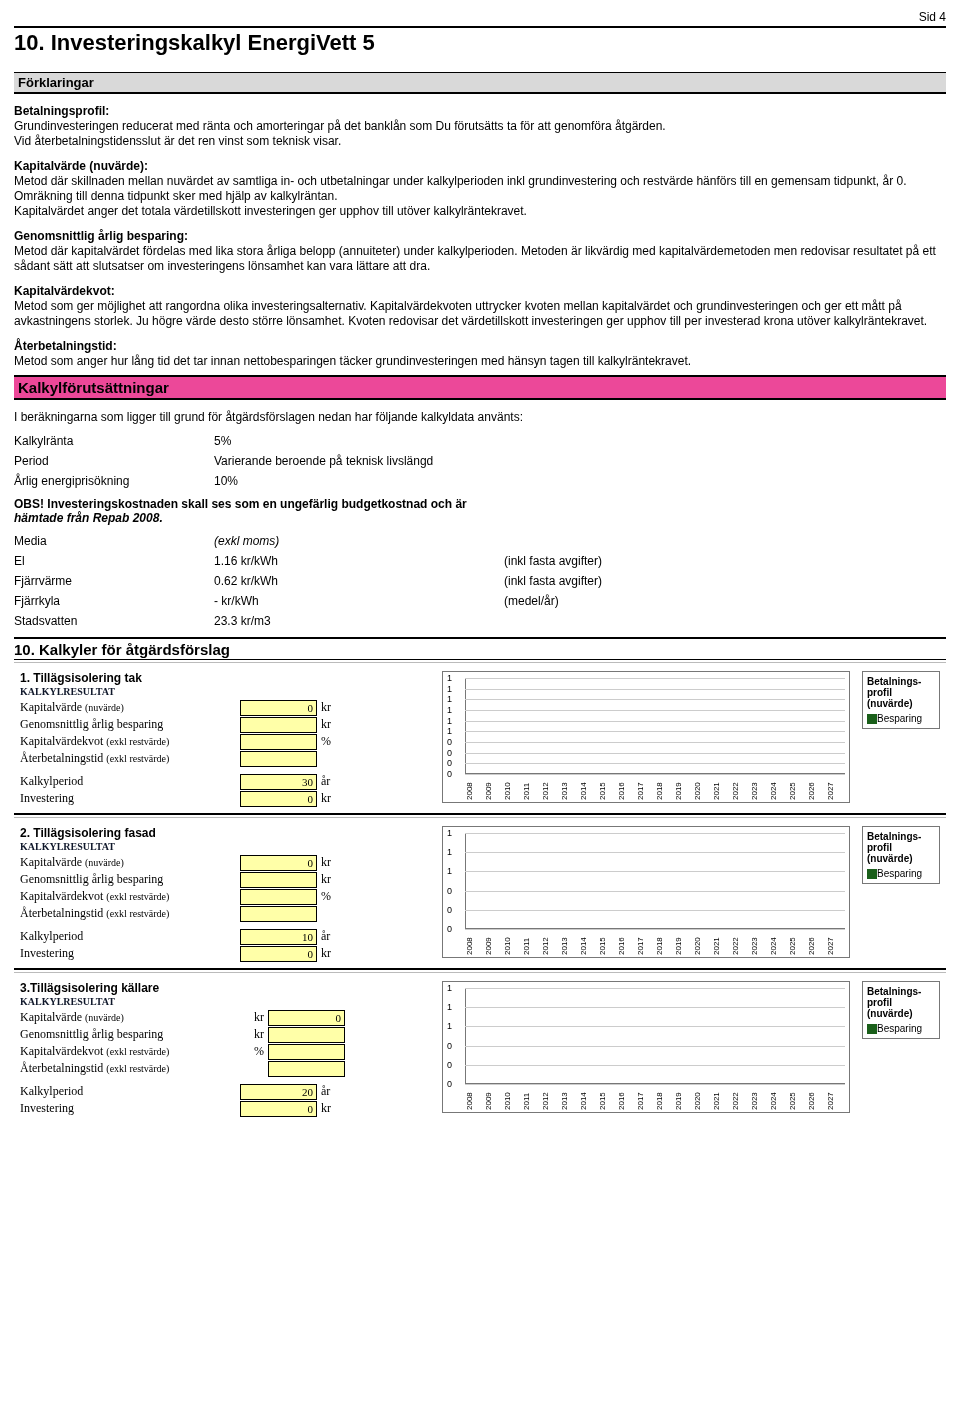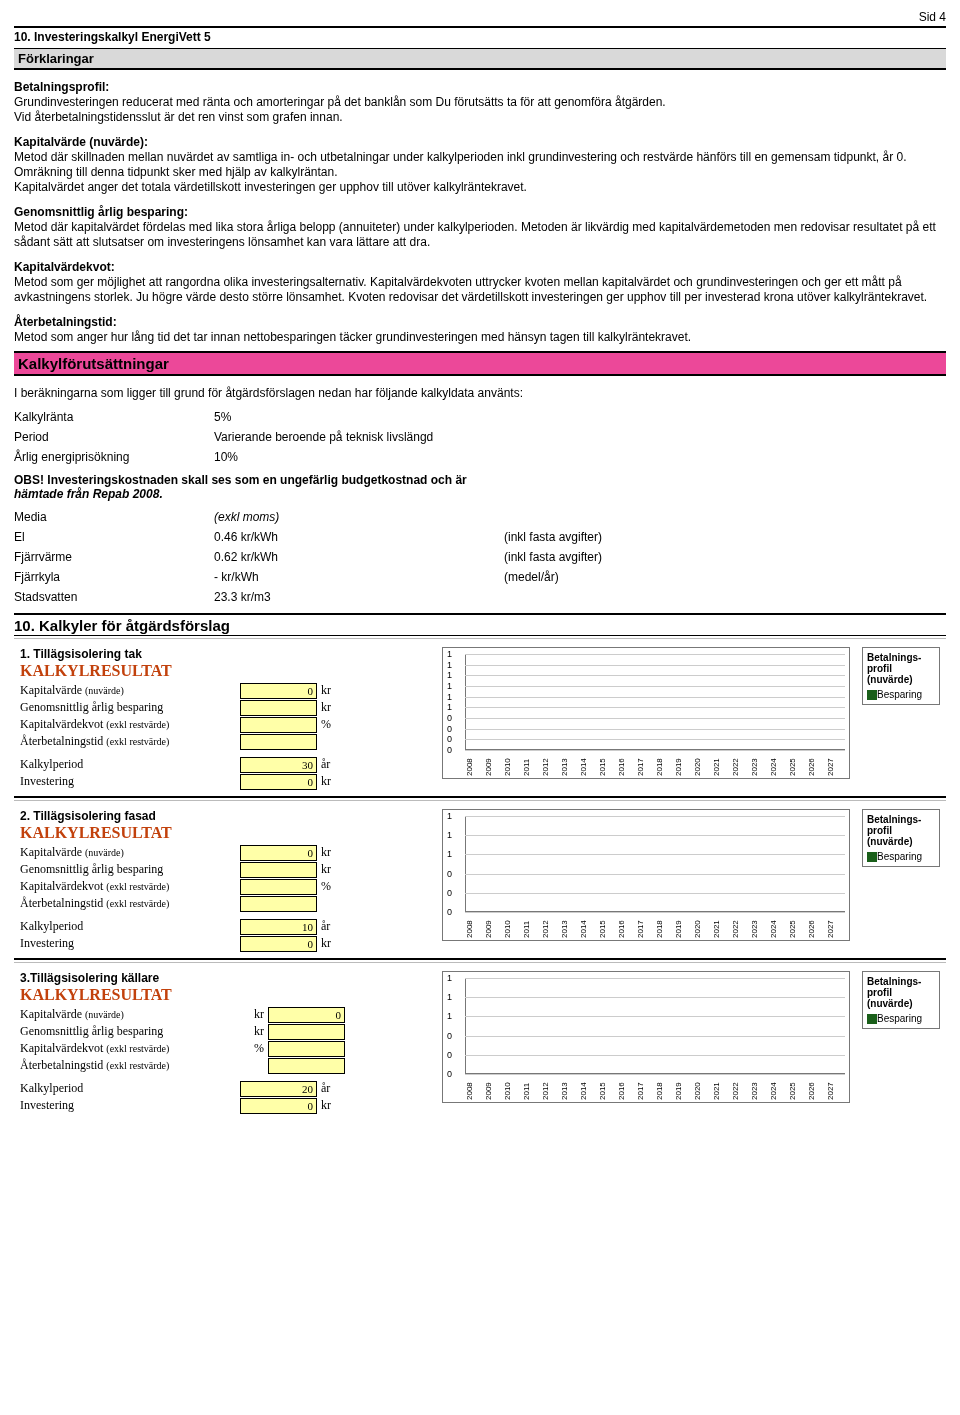--- a/index.html
+++ b/index.html
@@ -6,25 +6,25 @@
     font-family: Arial, Helvetica, sans-serif;
     font-size: 12px;
     color: #000;
     margin: 0;
     padding: 10px 14px;
     width: 932px;
     background: #fff;
   }
   .pagenum { text-align: right; font-size: 12px; margin-bottom: 2px; }
   .headline {
-    font-size: 12px;
+    font-size: 22px;
     font-weight: bold;
     border-top: 2px solid #000;
     border-bottom: 1px solid #000;
-    padding: 2px 0 4px 0;
+    padding: 2px 0 16px 0;
   }
   .subhead {
     background: #d9d9d9;
     border-bottom: 2px solid #000;
     font-weight: bold;
     font-size: 13px;
     padding: 2px 4px;
   }
   .secline {
     font-size: 15px;
@@ -58,21 +58,21 @@
 
   .card {
     display: flex;
     gap: 12px;
     padding: 8px 6px 6px 6px;
   }
   .leftcol { width: 410px; }
   .chartcol { flex: 1; position: relative; }
   .legendcol { width: 78px; font-size: 10px; }
   .title1 { font-weight: bold; margin-bottom: 1px; }
-  .title2 { font-weight: bold; color: #c2410c; font-size: 16px; margin-bottom: 2px; font-family: 'Times New Roman', serif; }
+  .title2 { font-weight: bold; color: #0f172a; font-size: 10px; margin-bottom: 2px; font-family: 'Times New Roman', serif; }
   .resrow { display: flex; align-items: center; height: 17px; font-family: 'Times New Roman', serif; font-size: 12px;}
   .resrow .lbl { width: 220px; }
   .resrow .sub { font-size: 10px; }
   .resrow .box {
     width: 72px; height: 14px;
     border: 1px solid #000;
     background: #ffffa8;
     text-align: right;
     padding-right: 3px;
     font-size: 11px;
@@ -102,21 +102,21 @@
 </head>
 <body>
 
 <div class="pagenum">Sid 4</div>
 <div class="headline">10. Investeringskalkyl EnergiVett 5</div>
 <div class="subhead">Förklaringar</div>
 
 <div class="para">
   <b>Betalningsprofil:</b><br>
   <span>Grundinvesteringen reducerat med ränta och amorteringar på det banklån som Du förutsätts ta för att genomföra åtgärden.</span><br>
-  <span>Vid återbetalningstidensslut är det ren vinst som grafen innan.</span>
+  <span>Vid återbetalningstidensslut är det ren vinst som teknisk visar.</span>
 </div>
 
 <div class="para">
   <b>Kapitalvärde (nuvärde):</b><br>
   <span>Metod där skillnaden mellan nuvärdet av samtliga in- och utbetalningar under kalkylperioden inkl grundinvestering och restvärde hänförs till en gemensam tidpunkt, år 0. Omräkning till denna tidpunkt sker med hjälp av kalkylräntan.</span><br>
   <span>Kapitalvärdet anger det totala värdetillskott investeringen ger upphov till utöver kalkylräntekravet.</span>
 </div>
 
 <div class="para">
   <b>Genomsnittlig årlig besparing:</b><br>
@@ -151,21 +151,21 @@
       <span class="v">10%</span>
     </div>
   <div class="obs">OBS! Investeringskostnaden skall ses som en ungefärlig budgetkostnad och är</div>
   <div class="obs2">hämtade från Repab 2008.</div>
   <div class="kvrow">
       <span class="k">Media</span>
       <span class="v kital">(exkl moms)</span>
     </div>
   <div class="kvrow">
       <span class="k">El</span>
-      <span class="v">0.46 kr/kWh</span>
+      <span class="v">1.16 kr/kWh</span>
       <span class="n">(inkl fasta avgifter)</span>
     </div>
   <div class="kvrow">
       <span class="k">Fjärrvärme</span>
       <span class="v">0.62 kr/kWh</span>
       <span class="n">(inkl fasta avgifter)</span>
     </div>
   <div class="kvrow">
       <span class="k">Fjärrkyla</span>
       <span class="v">-  kr/kWh</span>

